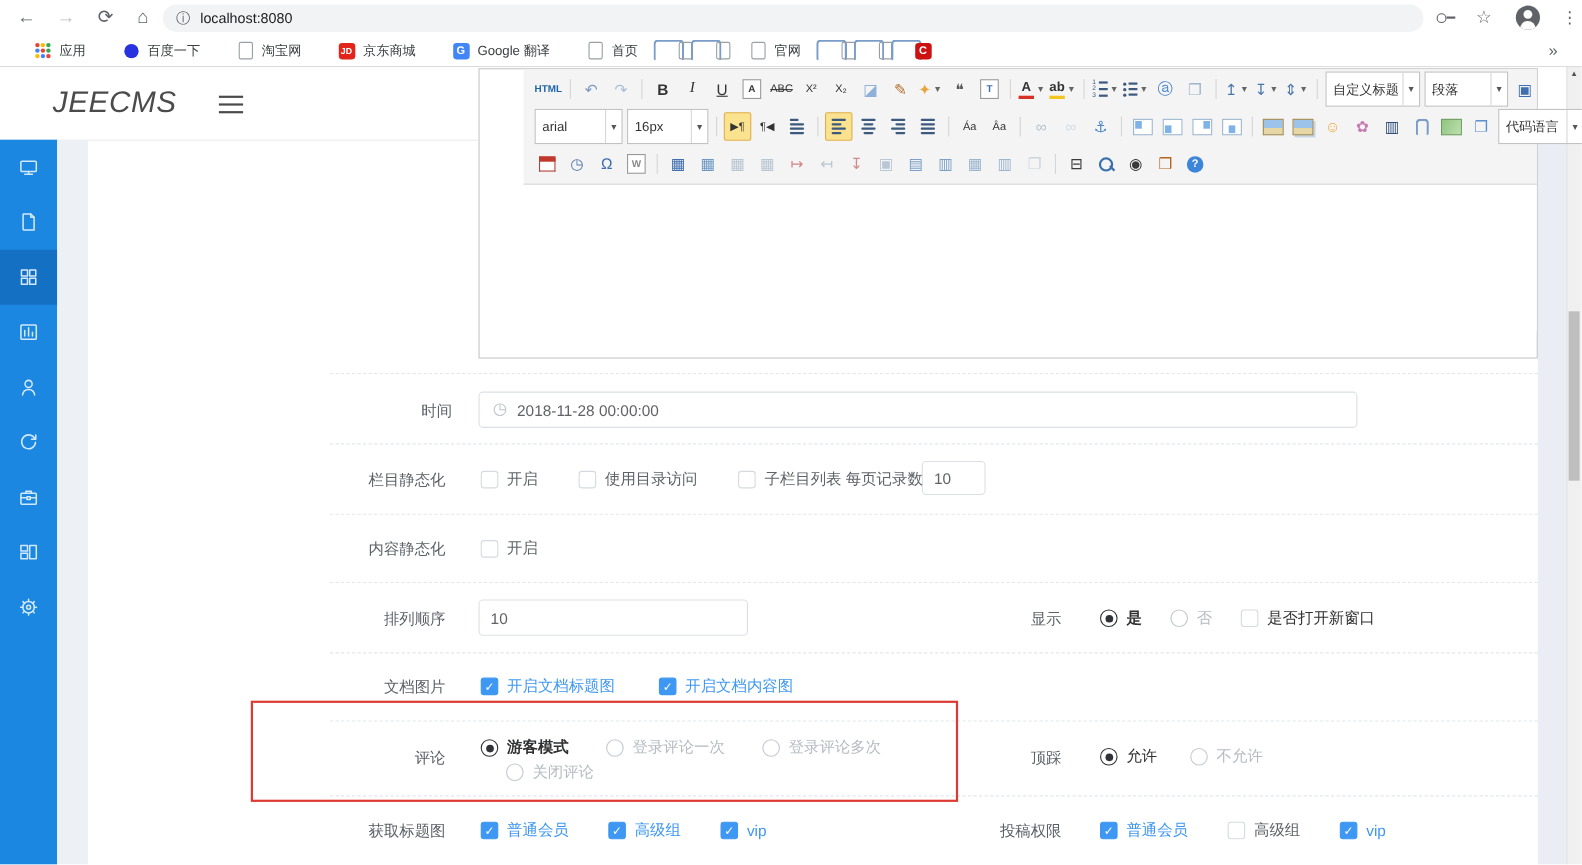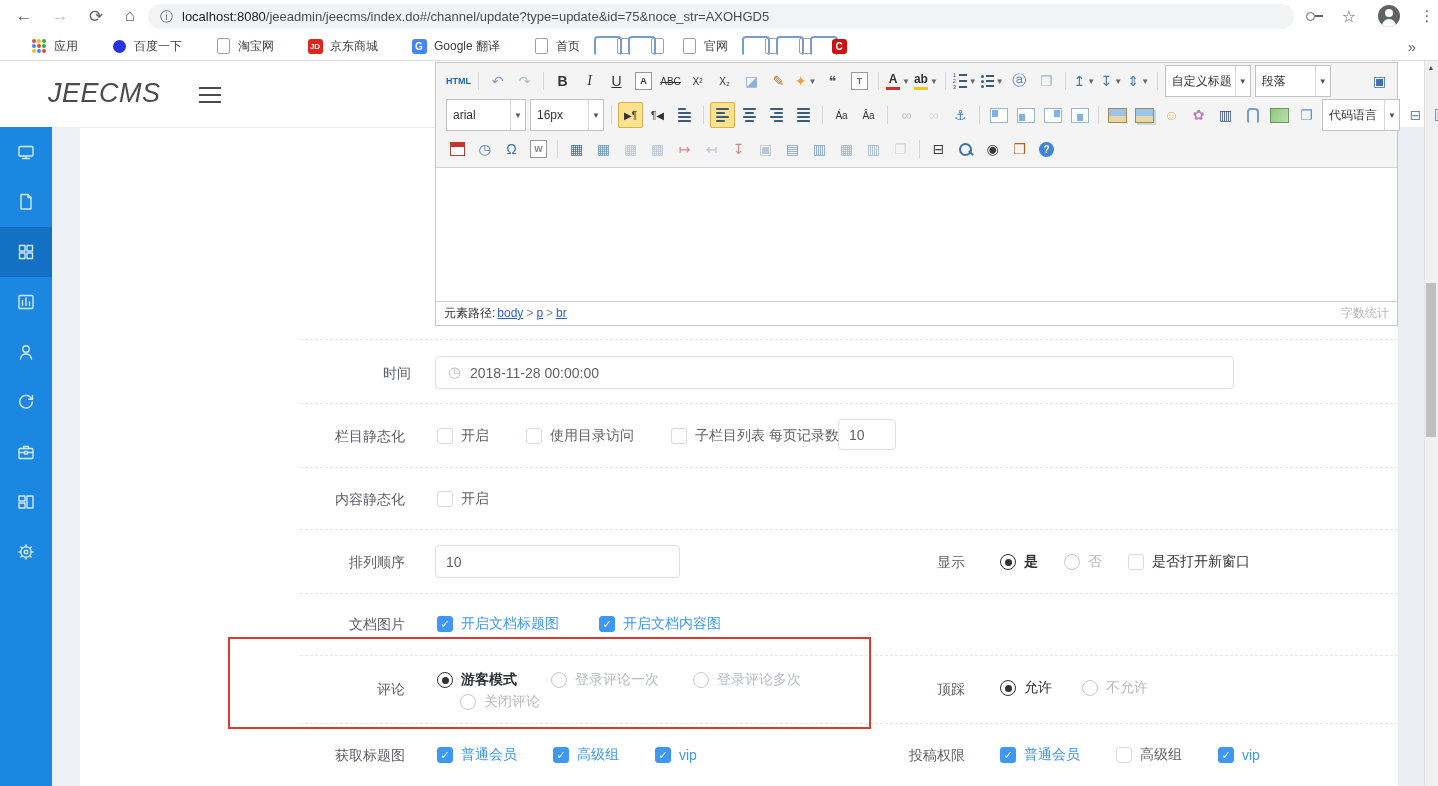--- a/index.html
+++ b/index.html
@@ -44,21 +44,21 @@
   .side-item{width:52px;height:50px;display:flex;align-items:center;justify-content:center;cursor:pointer;}
   .side-item.active{background:#1370c2;}
   .side-item svg{stroke:#d2e9fc;fill:none;stroke-width:1.4;stroke-linecap:round;stroke-linejoin:round;}
   #strip-left{left:52px;top:127px;width:28px;height:659px;background:#edf0f5;}
   #strip-right{left:1398px;top:127px;width:26px;height:659px;background:#eaeef4;}
   
   #scrollbar{left:1424px;top:60px;width:14px;height:726px;background:#f0f0f0;border-left:1px solid #e2e2e2;box-sizing:border-box;}
   #sb-up{position:absolute;left:1424px;top:62px;width:14px;height:12px;text-align:center;font-size:7px;color:#505050;line-height:12px;}
   #sb-thumb{position:absolute;left:1426px;top:283px;width:10px;height:154px;background:#bfbfbf;}
   
-  #editor{left:435px;top:62px;width:963px;height:264px;border:1px solid #c6c6c6;background:#fff;box-sizing:border-box;}
+  #editor{left:435px;top:62px;width:963px;height:264px;border:1px solid #c6c6c6;background:#fff;box-sizing:border-box;padding-left:40px;}
   #ed-toolbar{background:#f4f4f4;border-bottom:1px solid #d2d2d2;padding:1px 4px;}
   .tb-row{display:flex;align-items:center;height:34px;padding-left:4px;}
   .tb-item{height:24px;min-width:23px;display:inline-flex;align-items:center;justify-content:center;margin:0 1px;
     font-size:14px;color:#333;border:1px solid transparent;border-radius:2px;cursor:pointer;flex:none;}
   .tb-item.active{background:#fbe28e;border-color:#dfae4f;}
   .tb-item .arrow{font-size:8px;color:#666;margin-left:2px;}
   .tb-sep{width:0;height:18px;border-left:1px solid #d5d5d5;margin:0 5px;flex:none;}
   .tb-spacer{flex:1;}
   .tb-text{font-size:9px;font-weight:700;}
   .tb-select{height:30px;background:#fff;border:1px solid #c2c2c2;display:inline-flex;align-items:center;
@@ -116,21 +116,20 @@
 <body>
 
 <div class="abs" id="chrome">
   <div class="nav-btn" id="nav-back">←</div>
   <div class="nav-btn" id="nav-fwd">→</div>
   <div class="nav-btn" id="nav-reload">⟳</div>
   <div class="nav-btn" id="nav-home">⌂</div>
   <div id="omnibox">
     <span class="info">ⓘ</span>
     <span class="host">localhost:8080</span>
-      <span class="path">/jeeadmin/jeecms/index.do#/channel/update?type=update&amp;id=75&amp;noce_str=AXOHGD5</span>
   </div>
   <div class="chrome-right" id="key-ic">
       <span class="keyshape"></span>
     </div>
   <div class="chrome-right" id="star-ic">☆</div>
   <div class="chrome-right" id="profile-ic">
       <span class="avatar"></span>
     </div>
   <div class="chrome-right" id="menu-dots">⋮</div>
   <div id="bookmarks">
@@ -629,24 +628,20 @@
         </span>
         <span class="tb-item">
           <span style="color: rgb(181, 101, 29);">❒</span>
         </span>
         <span class="tb-item">
           <span class="helpic">?</span>
         </span>
       </div>
   </div>
   <div id="ed-content"></div>
-  <div id="ed-status">
-    <span class="pth"><span>元素路径:</span><span id="path-links"><a>body</a><span class="gt">&gt;</span><a>p</a><span class="gt">&gt;</span><a>br</a></span></span>
-    <span id="wordcount">字数统计</span>
-  </div>
 </div>
 
 <div class="row-sep" style="top:339px"></div>
 <div class="row-sep" style="top:403px"></div>
 <div class="row-sep" style="top:467px"></div>
 <div class="row-sep" style="top:529px"></div>
 <div class="row-sep" style="top:593px"></div>
 <div class="row-sep" style="top:655px"></div>
 <div class="row-sep" style="top:723px"></div>
 

